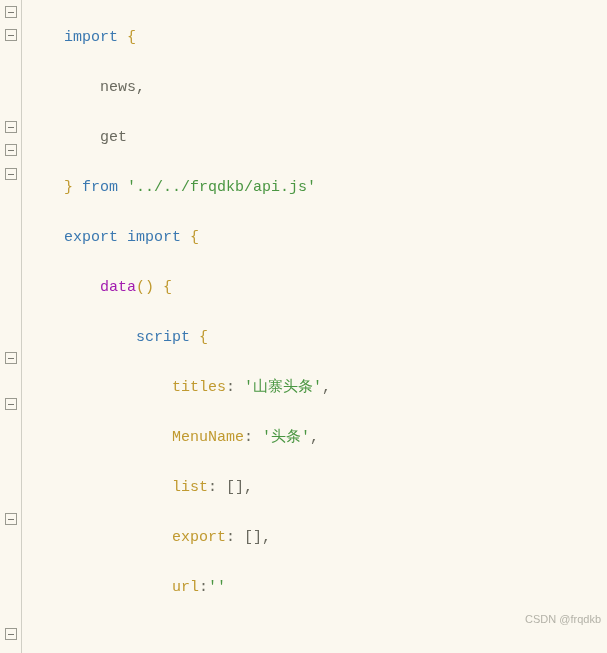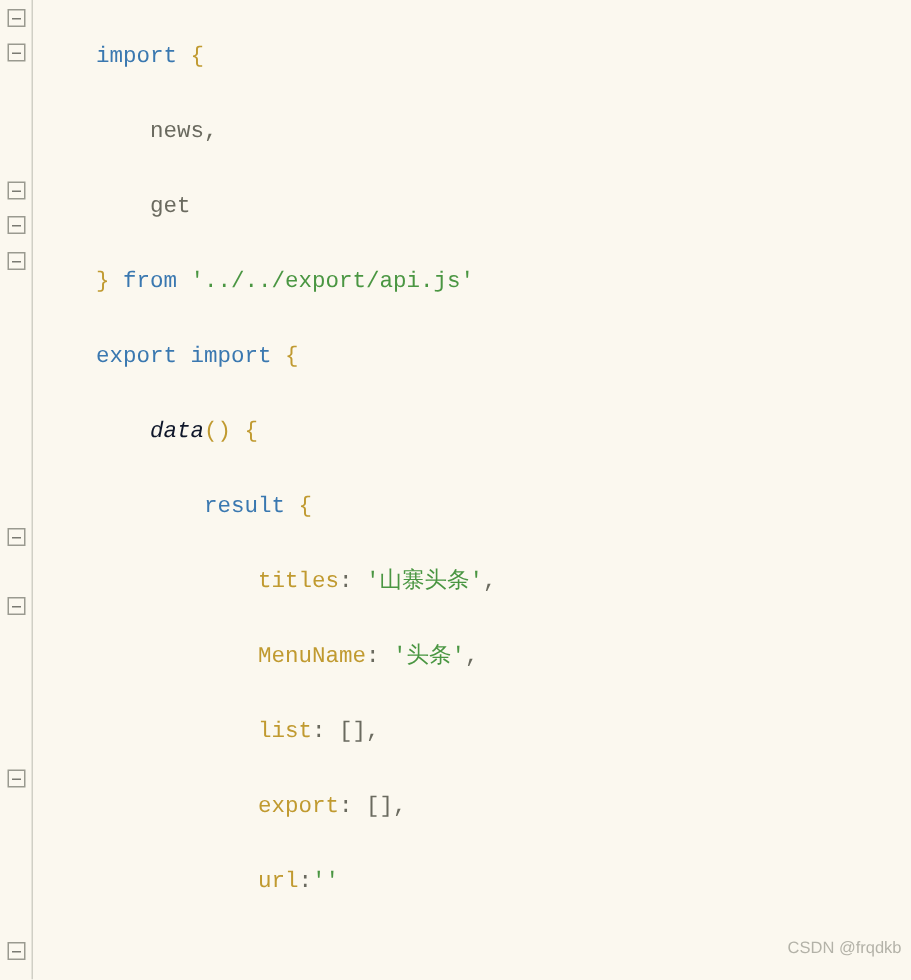--- a/index.html
+++ b/index.html
@@ -37,29 +37,29 @@
       width: 6px;
       height: 1px;
       background: #7a7a72;
     }
     .code {
       padding-left: 28px;
       white-space: pre;
     }
     .tag { color: #c09a30; }
     .keyword { color: #3a78b0; margin-top: 11px; }
-    .func { color: #0f172a; font-style: italic; }
+    .func { color: #a21caf; }
     .prop { color: #c09a30; }
     .paren { color: #c09a30; }
     .brace { color: #c09a30; }
     .plain { color: #6a6a5f; }
     .string { color: #4a9642; }
     .watermark {
       position: absolute;
-      bottom: 8px;
+      bottom: 21px;
       right: 6px;
       font-size: 11px;
       color: rgba(120,120,110,0.55);
       font-family: sans-serif;
     }
   </style>
 </head>
 <body>
 
 <div class="gutter">
@@ -71,24 +71,24 @@
   <div class="fold-mark" style="top:352px"></div>
   <div class="fold-mark" style="top:398px"></div>
   <div class="fold-mark" style="top:513px"></div>
   <div class="fold-mark" style="top:628px"></div>
 </div>
 
 <div class="code">
 <div>    <span class="keyword">import</span><span class="brace"> {</span></div>
 <div>        <span class="plain">news</span><span class="plain">,</span></div>
 <div>        <span class="plain">get</span></div>
-<div>    <span class="brace">} </span><span class="keyword">from</span><span class="string"> '../../export/api.js'</span></div>
+<div>    <span class="brace">} </span><span class="keyword">from</span><span class="string"> '../../frqdkb/api.js'</span></div>
 <div>    <span class="keyword">export</span><span class="keyword"> import</span><span class="brace"> {</span></div>
 <div>        <span class="func">data</span><span class="paren">()</span><span class="brace"> {</span></div>
-<div>            <span class="keyword">result</span><span class="brace"> {</span></div>
+<div>            <span class="keyword">script</span><span class="brace"> {</span></div>
 <div>                <span class="prop">titles</span><span class="plain">: </span><span class="string">'山寨头条'</span><span class="plain">,</span></div>
 <div>                <span class="prop">MenuName</span><span class="plain">: </span><span class="string">'头条'</span><span class="plain">,</span></div>
 <div>                <span class="prop">list</span><span class="plain">: </span><span class="plain">[]</span><span class="plain">,</span></div>
 <div>                <span class="prop">export</span><span class="plain">: </span><span class="plain">[]</span><span class="plain">,</span></div>
 <div>                <span class="prop">url</span><span class="plain">:</span><span class="string">''</span></div>
 
 
 
 
 

